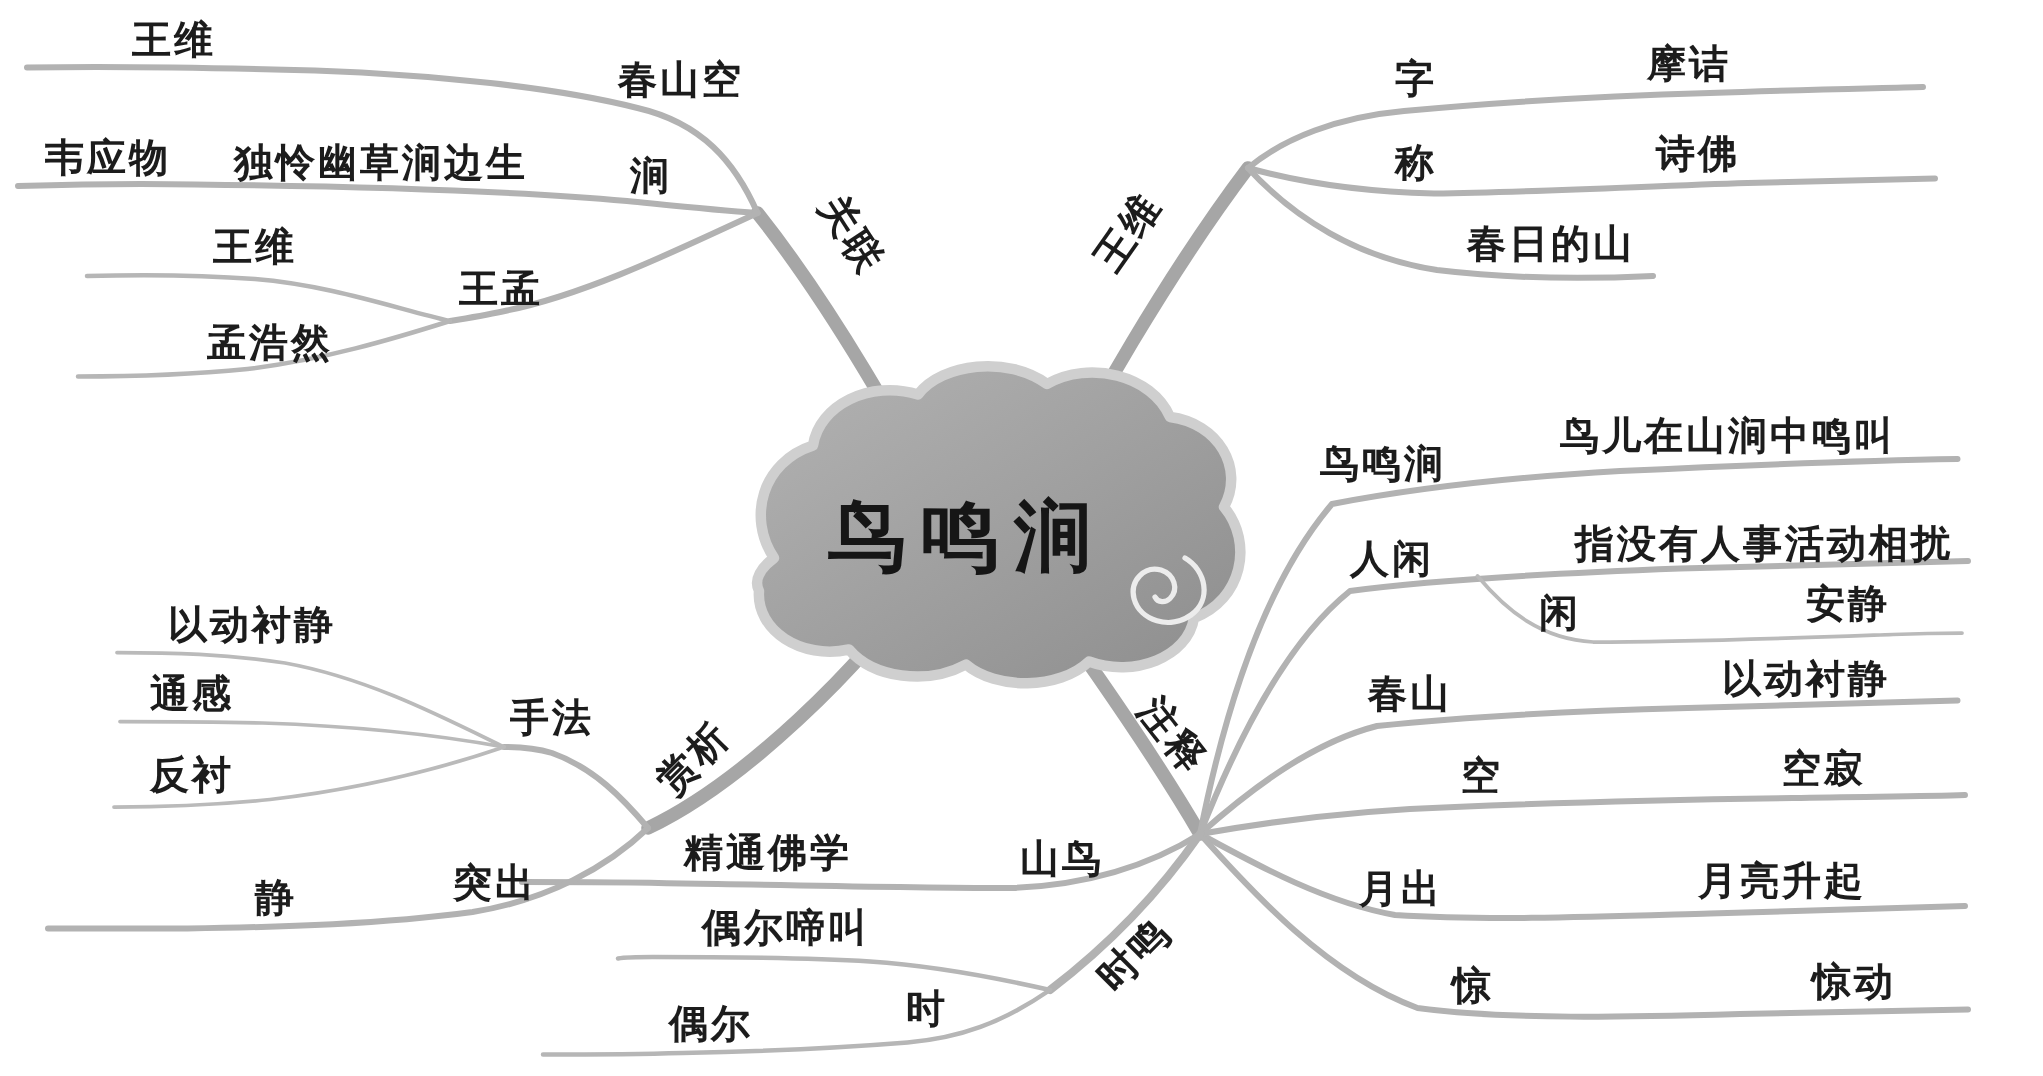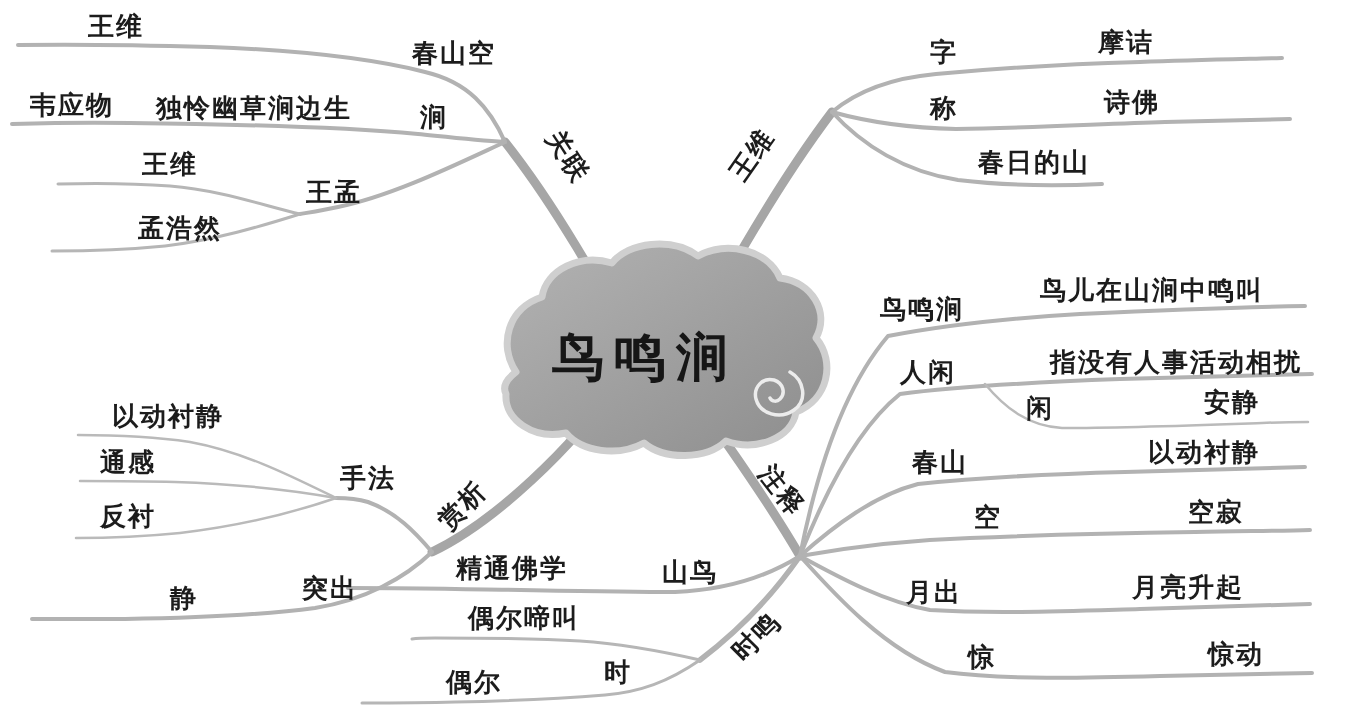--- a/index.html
+++ b/index.html
@@ -106,21 +106,21 @@
   <div class="lbl" style="left:1026px;top:395px">闲</div>
   <div class="lbl" style="left:1204px;top:389px">安静</div>
   <div class="lbl" style="left:912px;top:449px">春山</div>
   <div class="lbl" style="left:1148px;top:439px">以动衬静</div>
   <div class="lbl" style="left:974px;top:504px">空</div>
   <div class="lbl" style="left:1188px;top:499px">空寂</div>
   <div class="lbl" style="left:906px;top:579px">月出</div>
   <div class="lbl" style="left:1132px;top:574px">月亮升起</div>
   <div class="lbl" style="left:968px;top:644px">惊</div>
   <div class="lbl" style="left:1208px;top:641px">惊动</div>
-  <div class="lbl" style="left:662px;top:559px">山鸟</div>
+  <div class="lbl" style="left:680px;top:559px">山鸟</div>
   <div class="lbl" style="left:456px;top:555px">精通佛学</div>
   <div class="lbl rot" style="left:757px;top:637px;--r:-45deg">时鸣</div>
   <div class="lbl" style="left:468px;top:605px">偶尔啼叫</div>
   <div class="lbl" style="left:604px;top:659px">时</div>
   <div class="lbl" style="left:446px;top:669px">偶尔</div>
 
   <div class="lbl rot" style="left:463px;top:506px;--r:-45deg">赏析</div>
   <div class="lbl" style="left:340px;top:465px">手法</div>
   <div class="lbl" style="left:112px;top:403px">以动衬静</div>
   <div class="lbl" style="left:100px;top:449px">通感</div>

